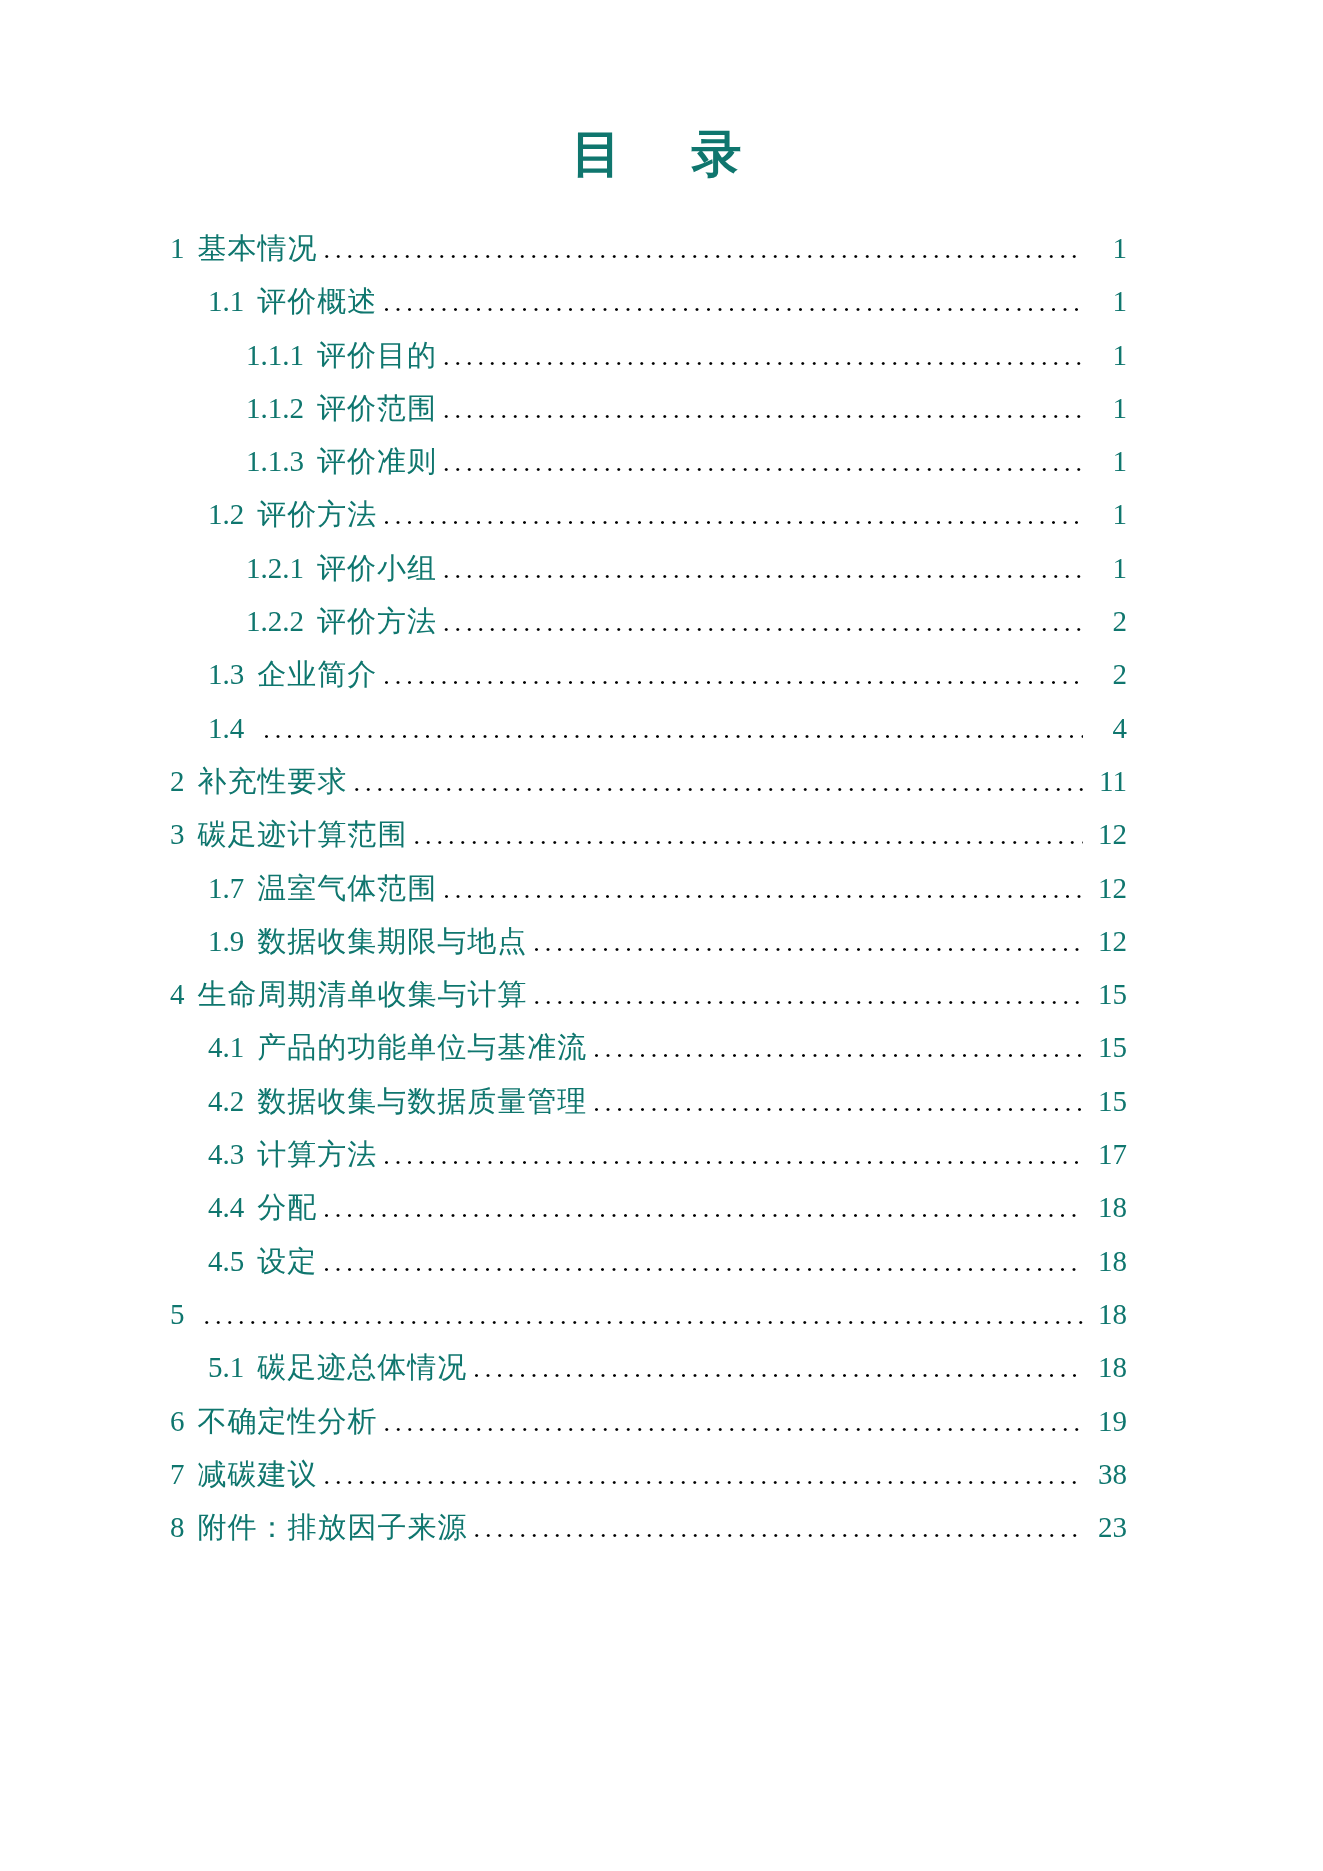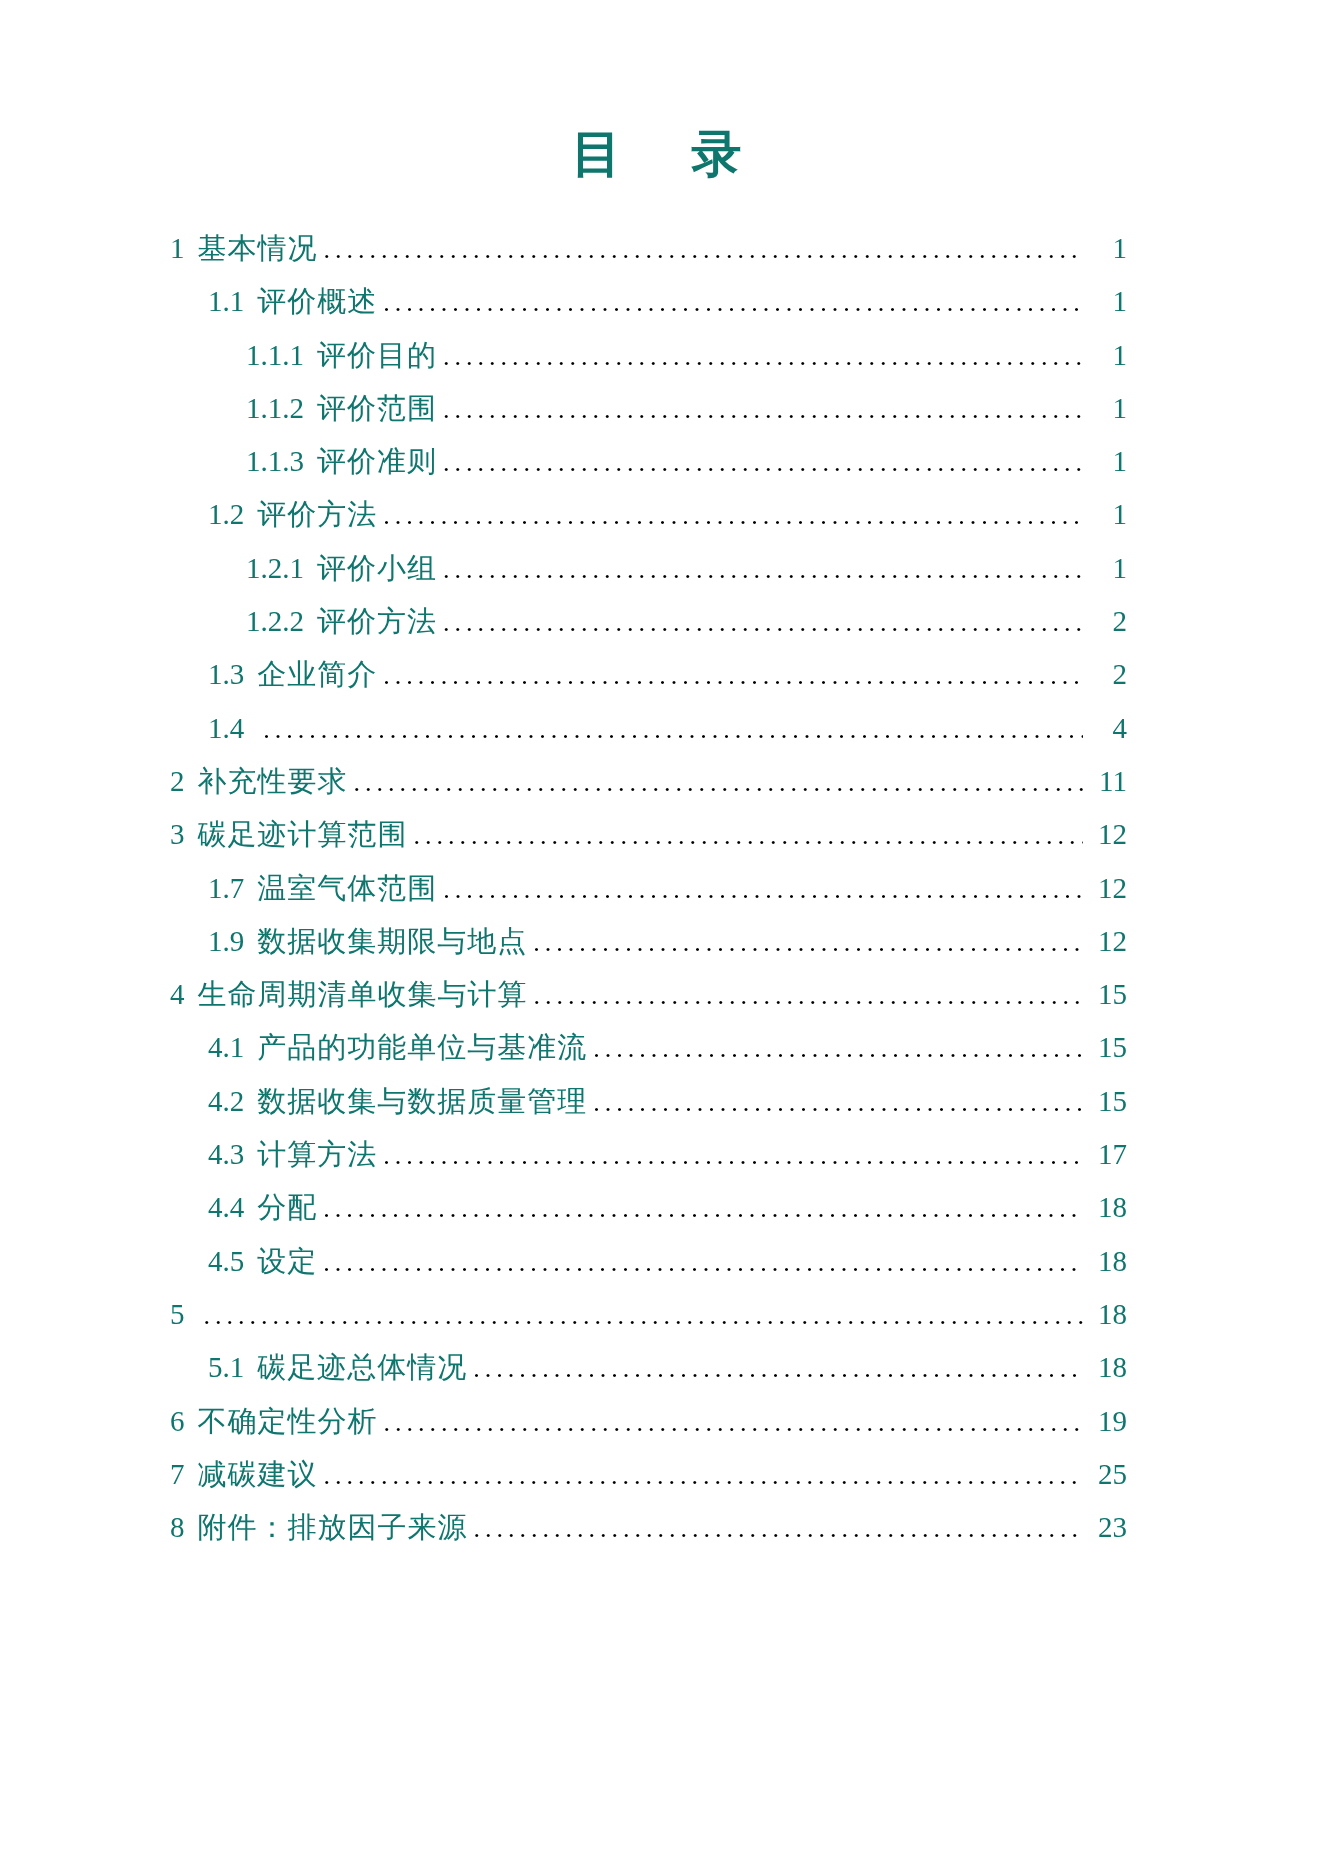--- a/index.html
+++ b/index.html
@@ -210,21 +210,21 @@
       <div class="toc-row lv0">
     <span class="num">6</span>
     <span class="label">不确定性分析</span>
     <span class="dots"></span>
     <span class="pageno">19</span>
   </div>
       <div class="toc-row lv0">
     <span class="num">7</span>
     <span class="label">减碳建议</span>
     <span class="dots"></span>
-    <span class="pageno">25</span>
+    <span class="pageno">38</span>
   </div>
       <div class="toc-row lv0">
     <span class="num">8</span>
     <span class="label">附件：排放因子来源</span>
     <span class="dots"></span>
     <span class="pageno">23</span>
   </div>
     </div>
 </div>
 

